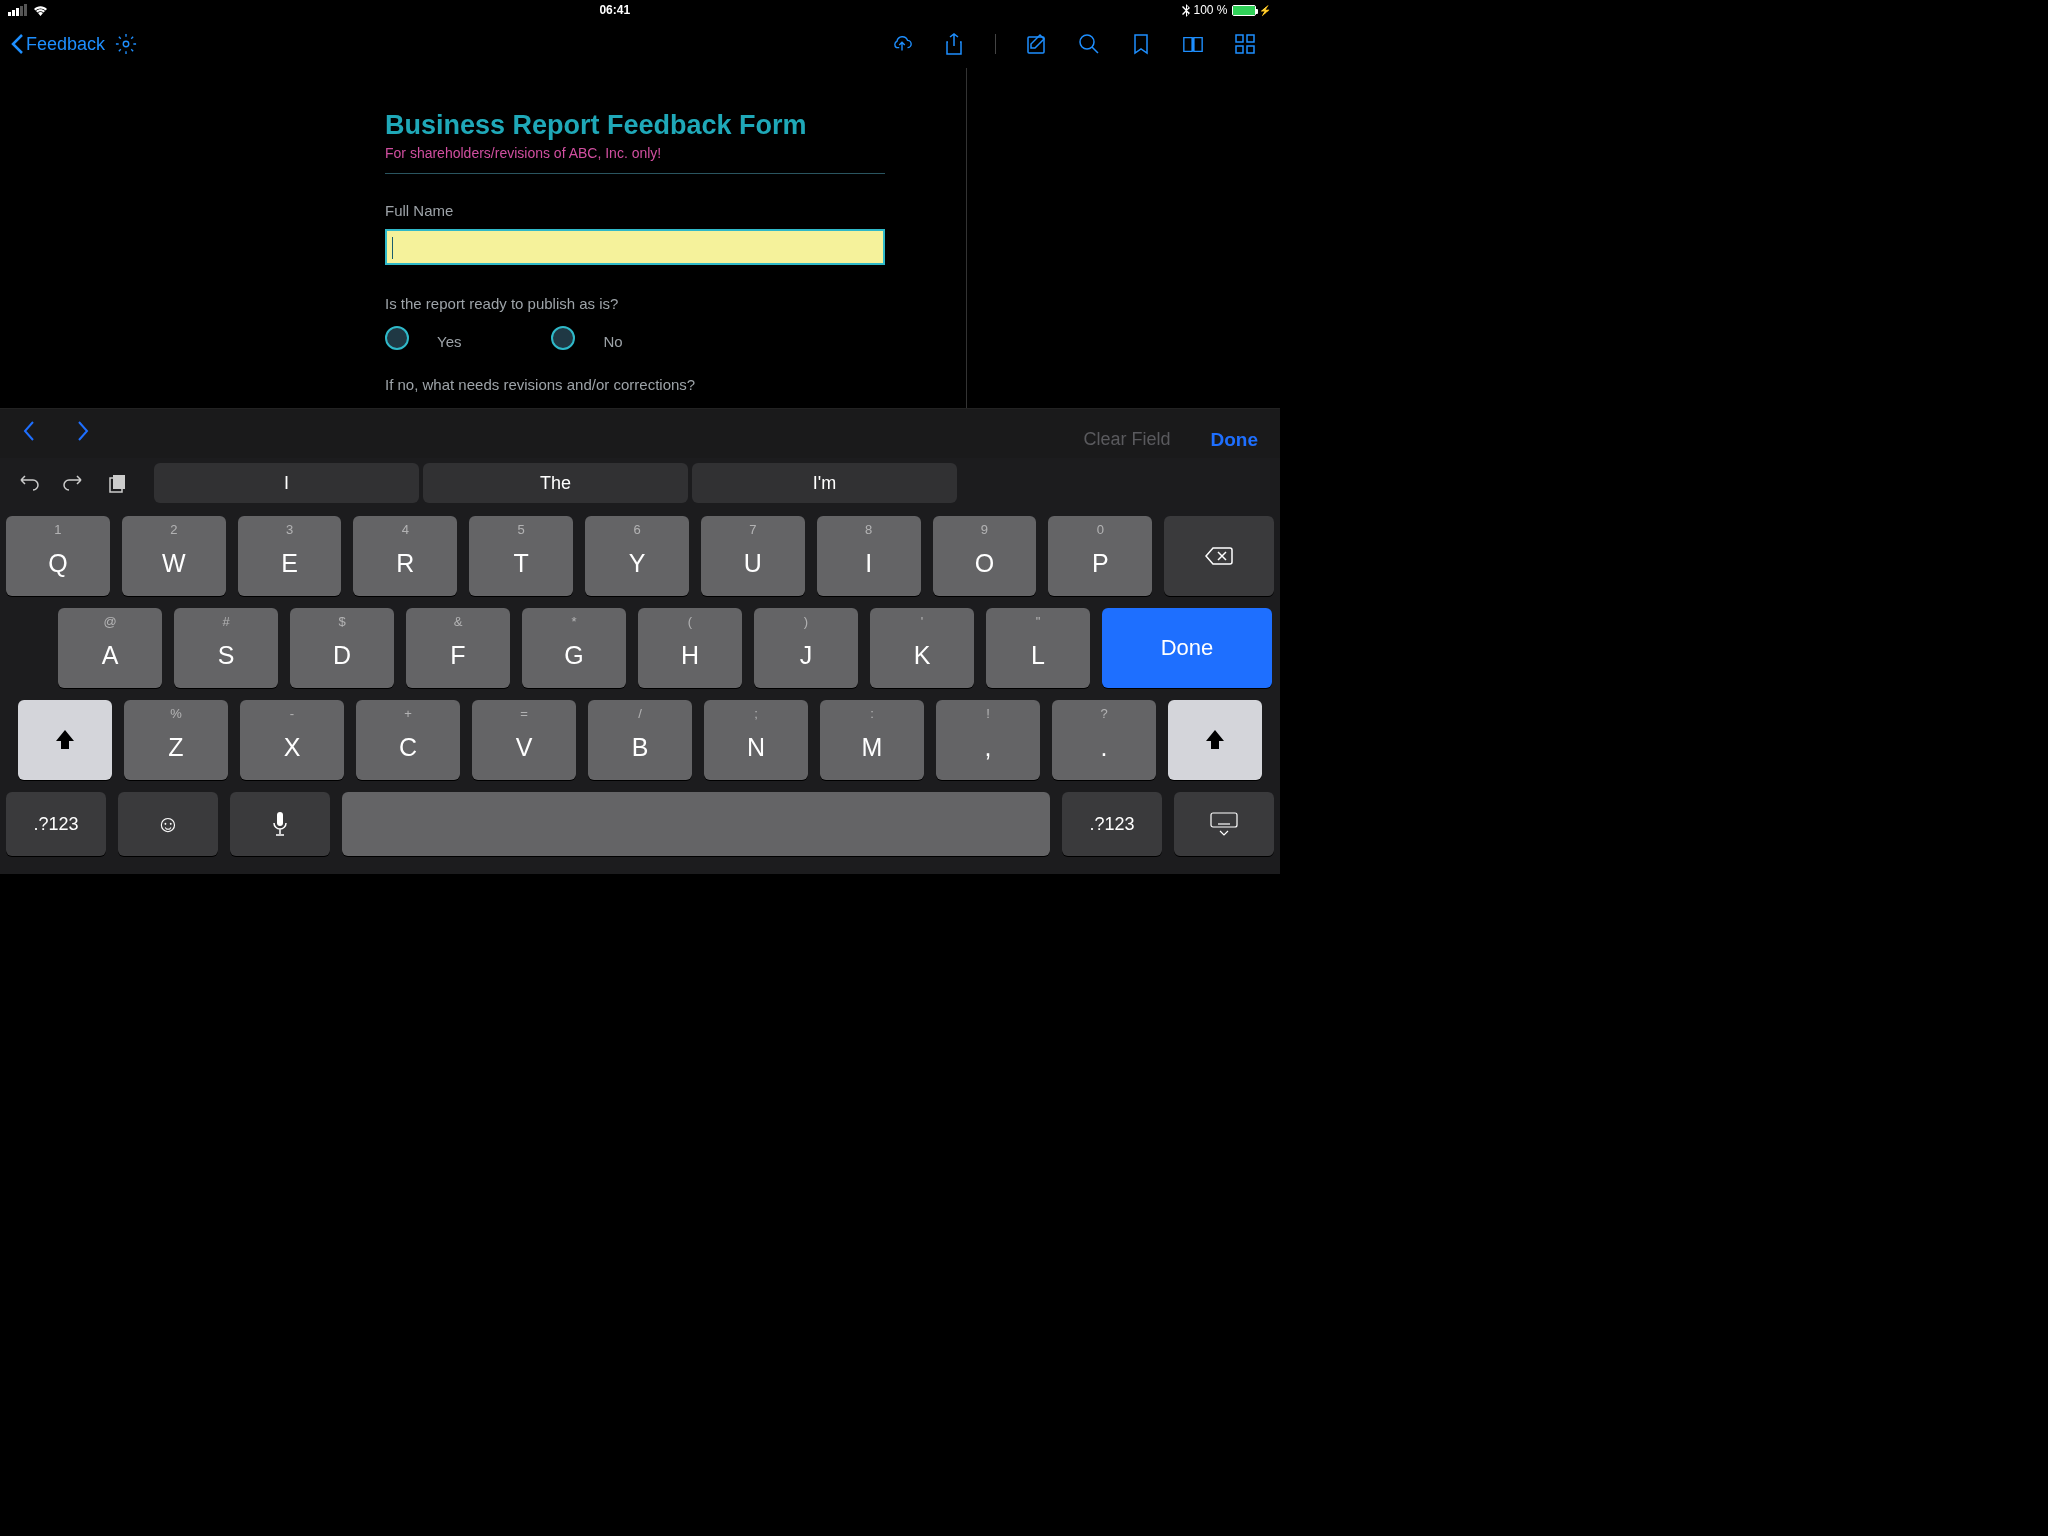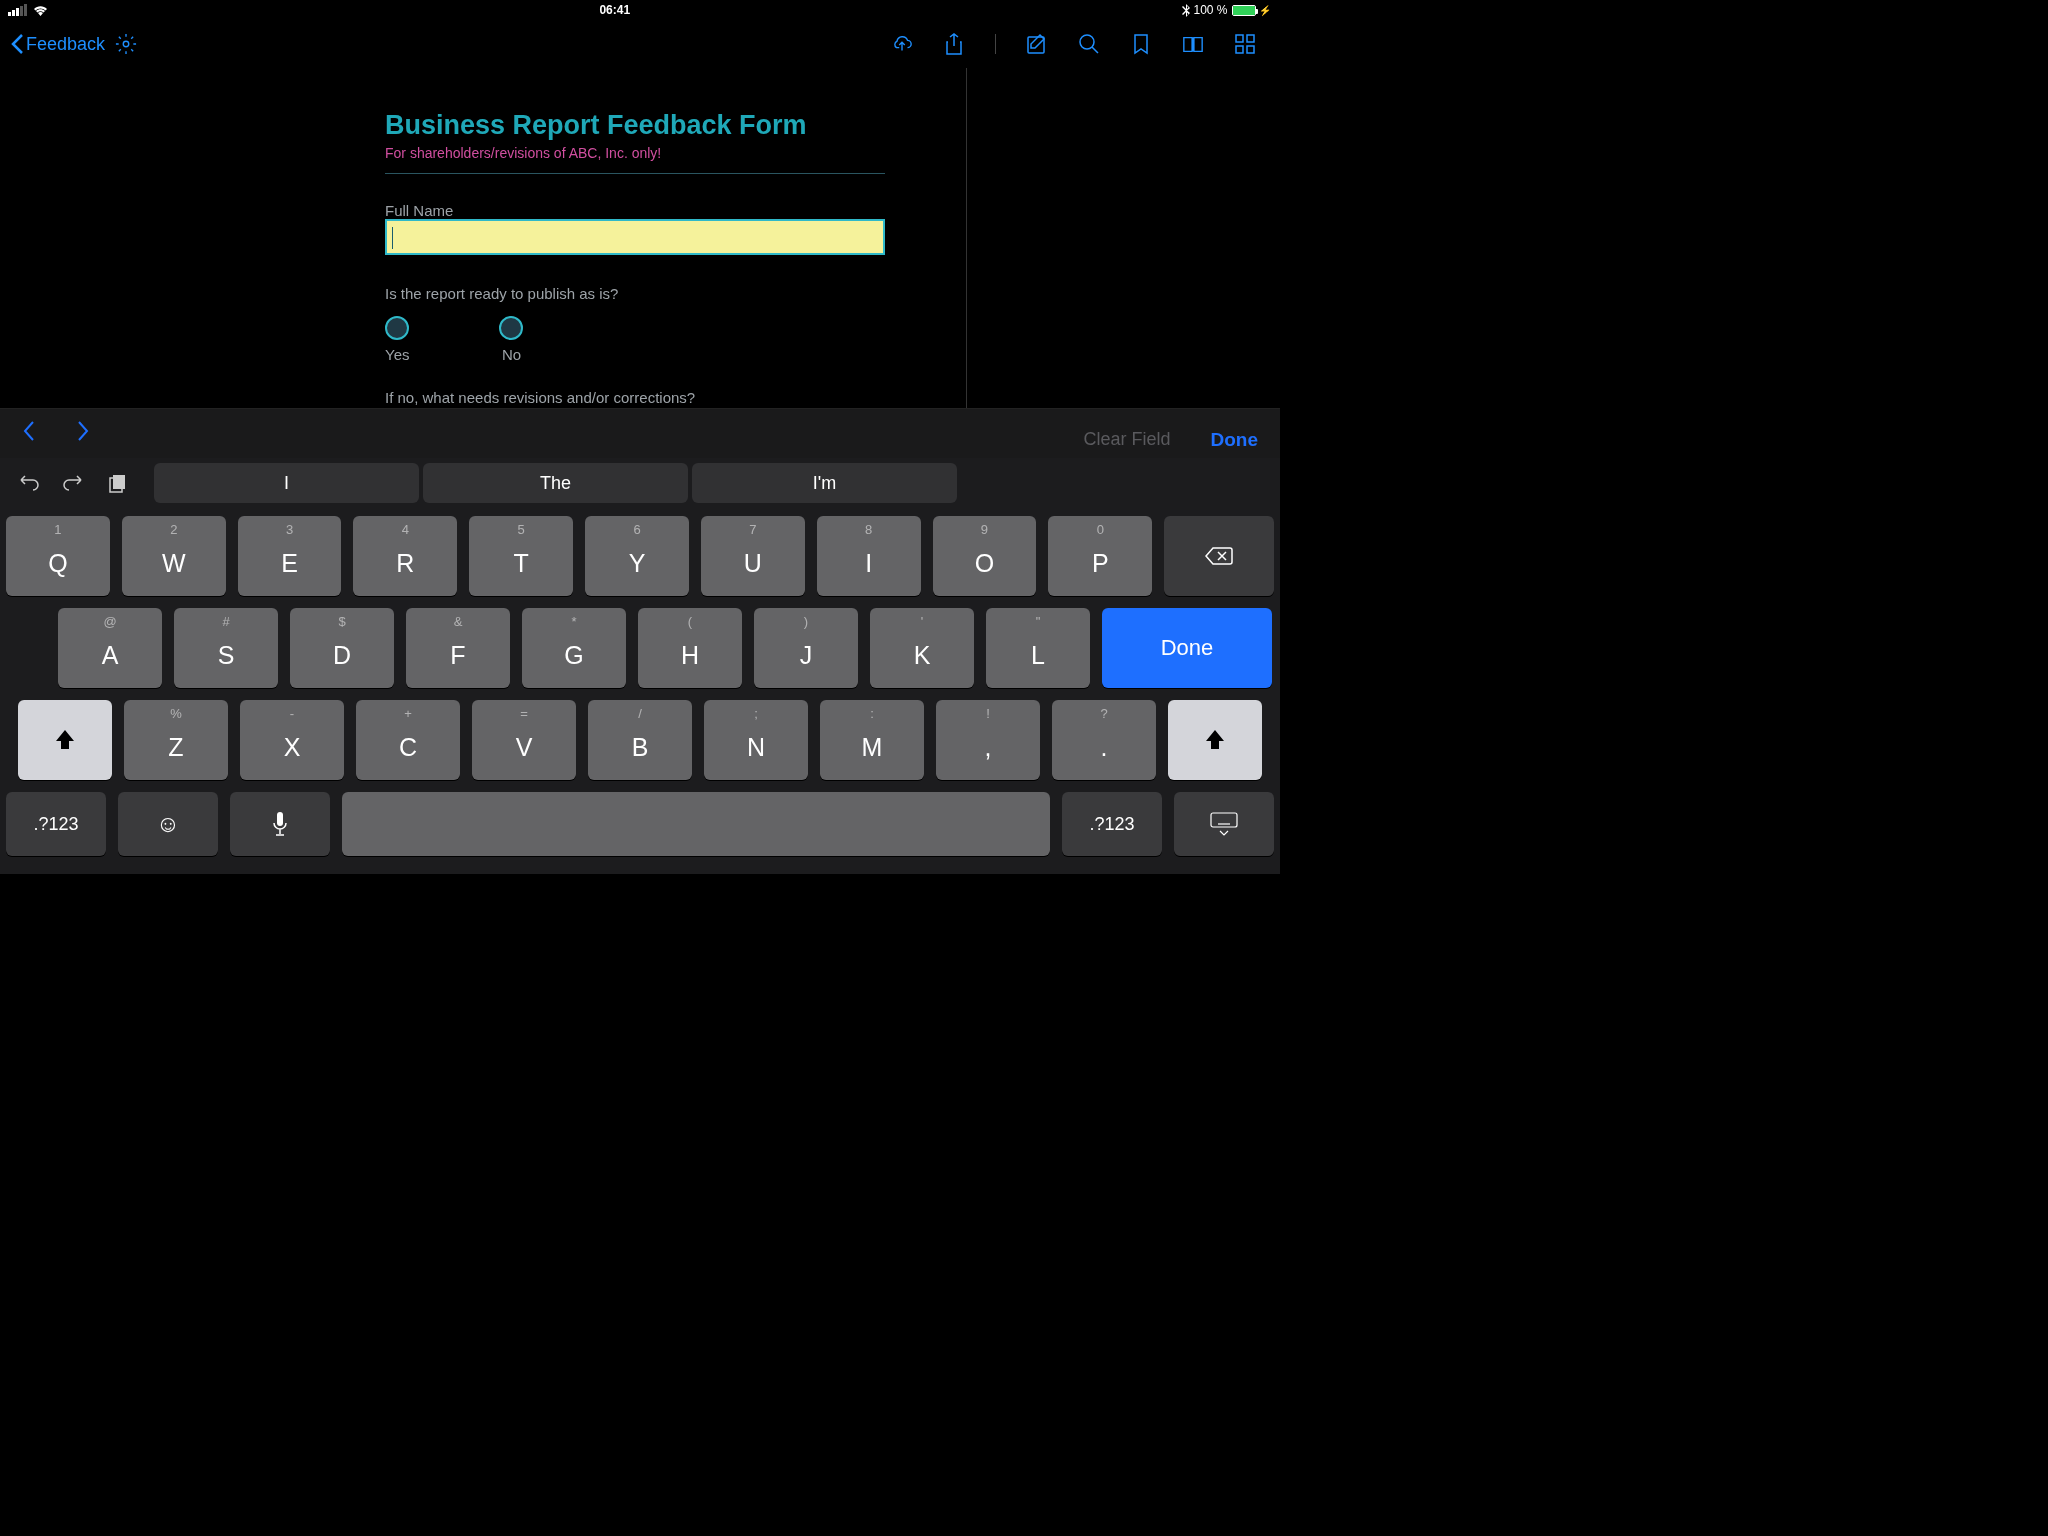--- a/index.html
+++ b/index.html
@@ -26,27 +26,27 @@
 
   
   .doc-area { position: relative; height: 340px; background: #000; }
   .doc-divider { position:absolute; right:313px; top:0; bottom:0; width:1px; background:#333; }
   .form { position:absolute; left:385px; width:500px; top:42px; }
   .form-title { color:#1fa8b8; font-size:27px; font-weight:600; }
   .form-sub { color:#d14fa0; font-size:14px; margin-top:4px; font-weight:500;}
   .form-hr { border:none; border-top:1px solid #2a5560; margin-top:12px; }
   .form-row { display:flex; gap:14px; margin-top:28px; }
   .form-col { flex:1; }
-  .form-label { color:#9da3a8; font-size:15px; font-weight:500; }
+  .form-label { color:#9da3a8; font-size:15px; font-weight:500; margin-bottom:10px; }
   .form-input { width:100%; height:36px; border:2px solid #2fb9c9; background:#1f3844; }
   .form-input.active { background:#f5f29b; position:relative; }
   .form-input.active::before { content:''; position:absolute; left:5px; top:6px; width:1px; height:22px; background:#1a5e6e; }
   .form-q { color:#9da3a8; font-size:15px; font-weight:500; margin-top:30px; }
   .radio-row { display:flex; gap:90px; margin-top:14px; }
-  .radio-item { display:flex; align-items:center; gap:6px;flex-direction:column; }
+  .radio-item { display:flex; align-items:flex-end; gap:28px; }
   .radio-circle { width:24px; height:24px; border:2px solid #2fb9c9; background:#1f3844; border-radius:50%; }
   .radio-label { color:#9da3a8; font-size:15px; }
 
   
   .kb-accessory { height: 50px; background: rgba(30,30,32,0.85); display:flex; align-items:center; justify-content:space-between; padding:0 22px; border-top:1px solid #222;}
   .kb-acc-left { display:flex; gap:40px; }
   .kb-acc-right { display:flex; gap:40px; align-items:center;margin-top:12px; }
   .kb-arrow { color:#1e6fff; font-size:22px; }
   .kb-clear { color:#5a5a5e; font-size:18px; }
   .kb-done-link { color:#1e6fff; font-size:19px; font-weight:600; }

